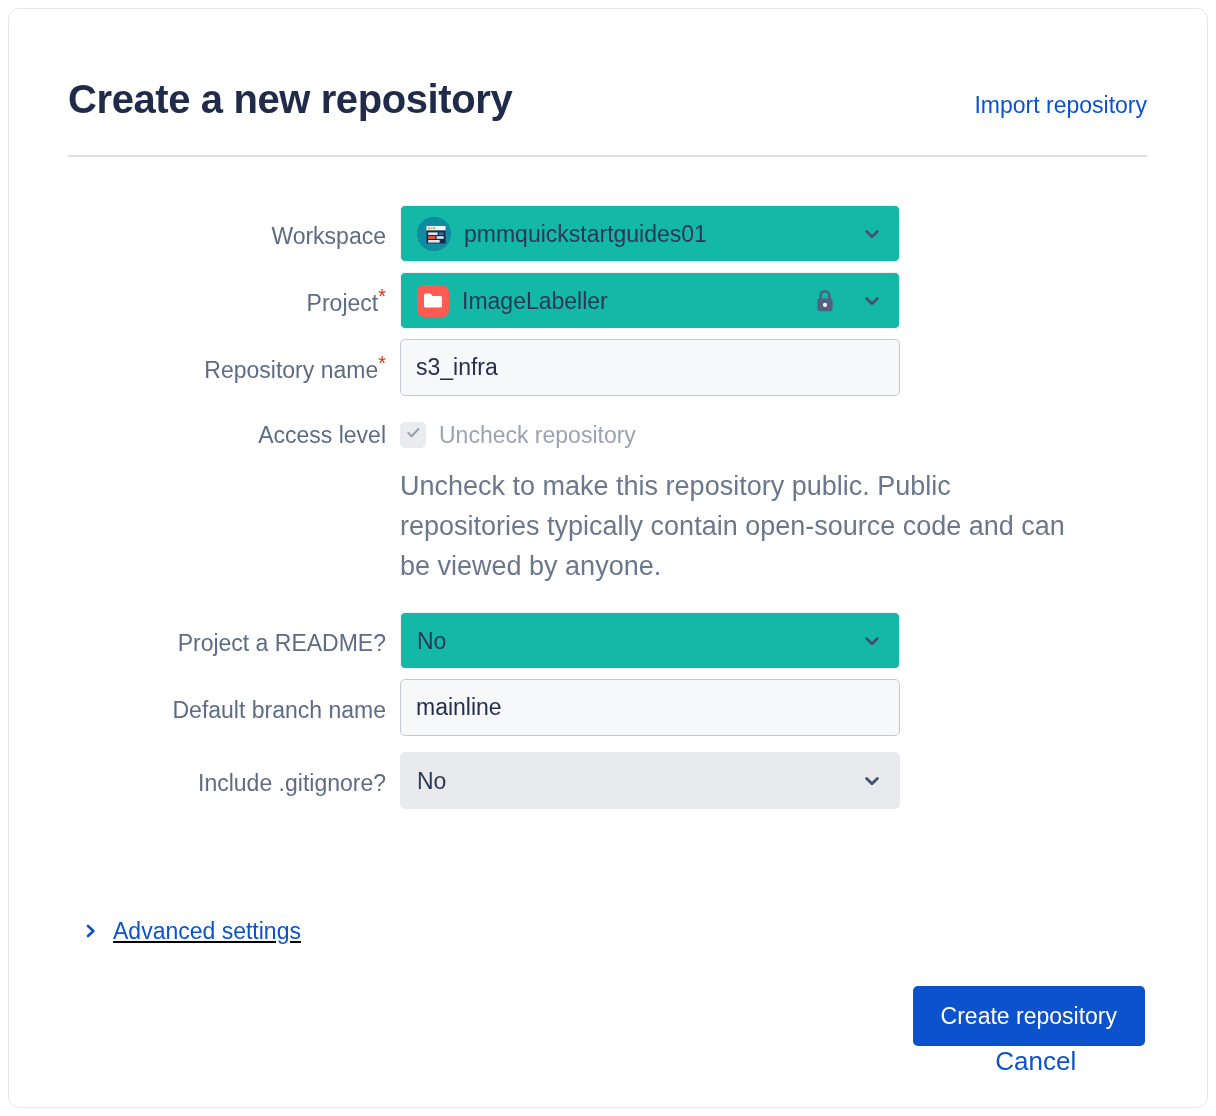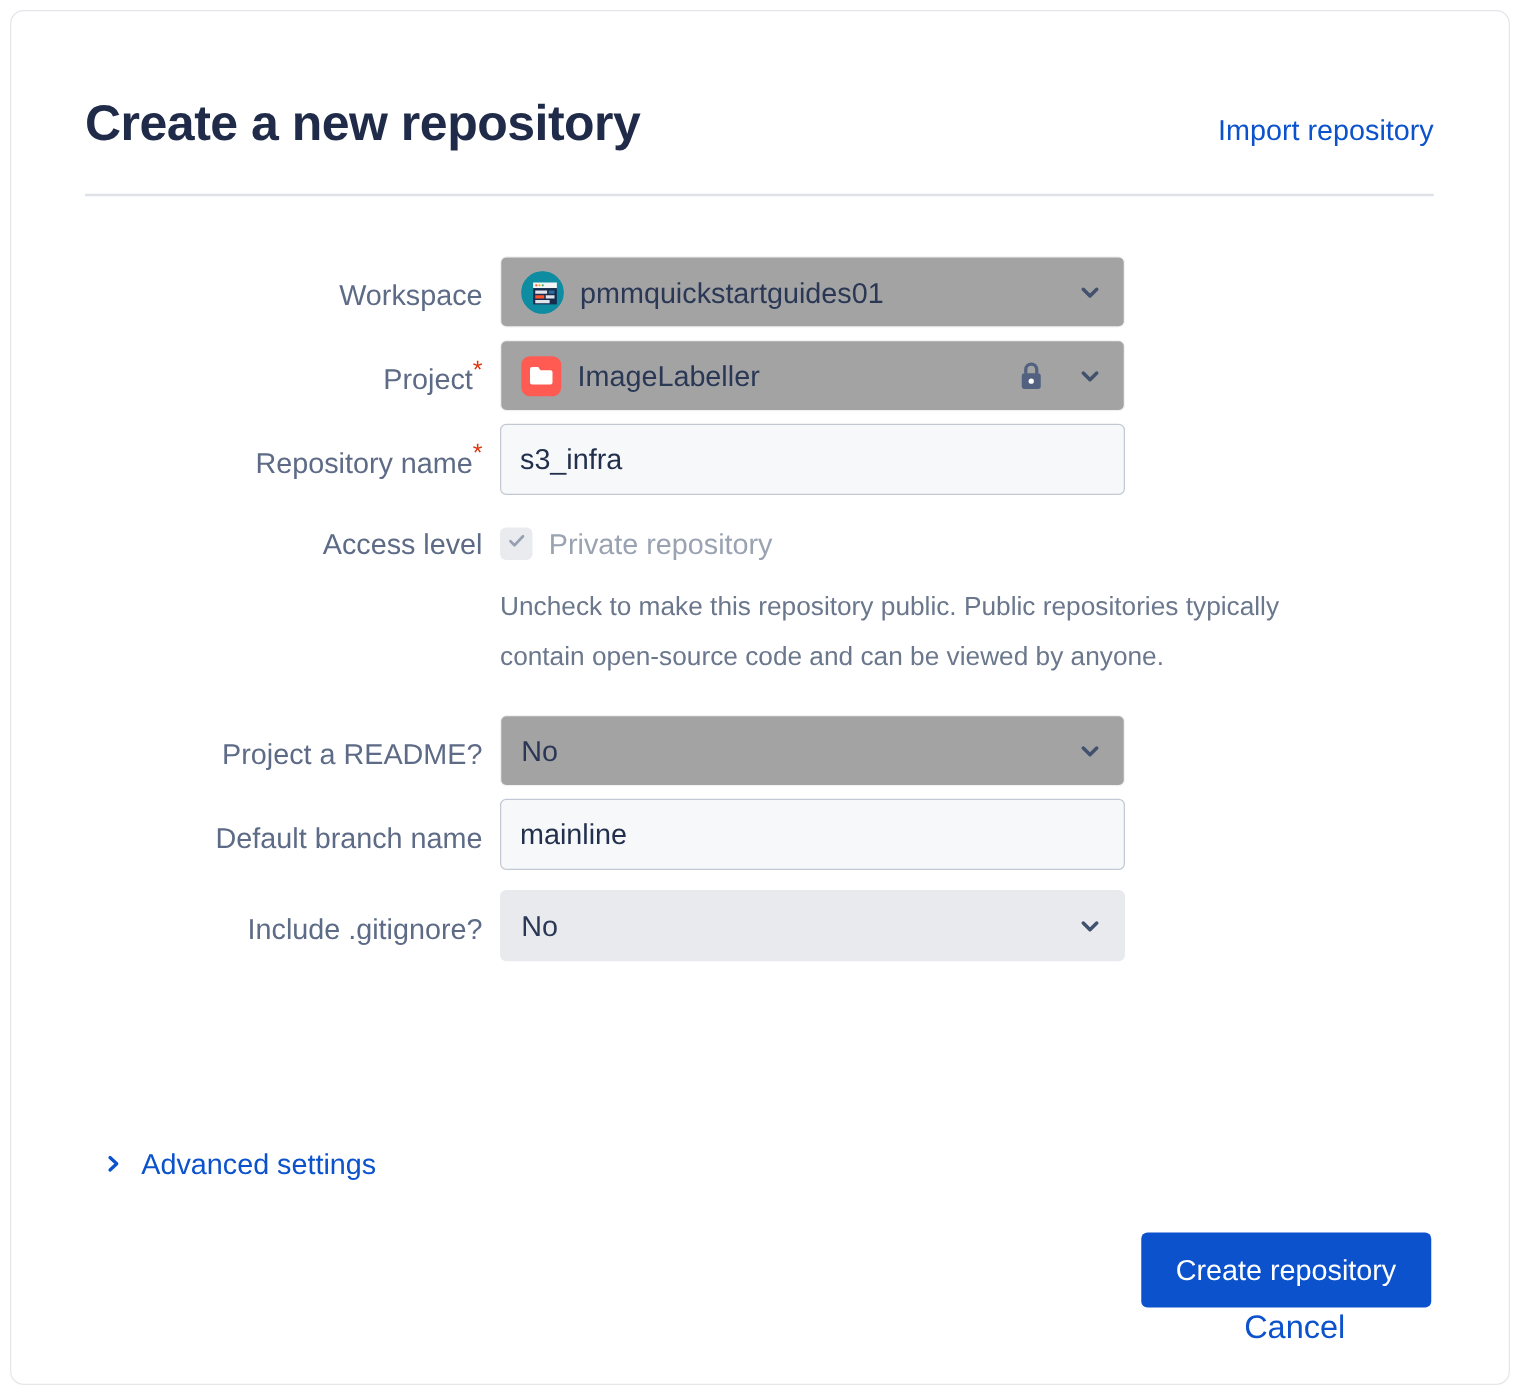--- a/index.html
+++ b/index.html
@@ -76,21 +76,21 @@
   }
   .label-cell.tight { padding-top: 11px; }
   .req { color: #de350b; font-size: 20px; vertical-align: top; line-height: 23px; }
   .field-cell { flex: 1 1 auto; }
 
   
   .select {
     position: relative;
     width: 500px;
     height: 57px;
-    background: #a3a3a3;
+    background: #14b8a6;
     border: 1px solid #f1f2f4;
     border-radius: 5px;
     display: flex;
     align-items: center;
     padding: 0 44px 0 16px;
     cursor: pointer;
   }
   .select.hovered { background: #e8eaee; border-color: #e8eaee; }
   .select-text {
     font-size: 23px;
@@ -166,33 +166,34 @@
     margin-right: 13px;
     flex: 0 0 auto;
   }
   .checklabel {
     font-size: 23px;
     color: #9aa3b2;
     line-height: 28px;
   }
   .helptext {
     width: 668px;
-    font-size: 21px;
+    font-size: 27px;
     line-height: 40px;
     color: #6b778c;
     margin-top: 3px;
   }
 
   
   .advanced {
     position: absolute;
     left: 74px; top: 908px;
     display: flex;
     align-items: center;
     cursor: pointer;
+    text-decoration: underline;
   }
   .advanced-chev {
     width: 16px; height: 16px;
     margin-right: 14px;
     display: block;
   }
   .advanced-label {
     font-size: 23px;
     color: #0b52cc;
     line-height: 28px;
@@ -309,21 +310,21 @@
       <div class="label-cell tight">Access level</div>
       <div class="field-cell">
         <div class="checkline">
           <span class="checkbox">
             <span>
               <svg width="17" height="17" viewBox="0 0 17 17">
                 <path d="M3.4 9 L6.6 12.2 L13.4 5" fill="none" stroke="#97a0b3" stroke-width="2.1" stroke-linecap="round" stroke-linejoin="round"></path>
               </svg>
             </span>
           </span>
-          <span class="checklabel">Private repository</span>
+          <span class="checklabel">Uncheck repository</span>
         </div>
         <div class="helptext">Uncheck to make this repository public. Public repositories typically contain open-source code and can be viewed by anyone.</div>
       </div>
     </div>
 
     <div class="row" style="margin-top:26px;">
       <div class="label-cell">Project a README?</div>
       <div class="field-cell">
         <div class="select">
           <span class="select-text">No</span>

